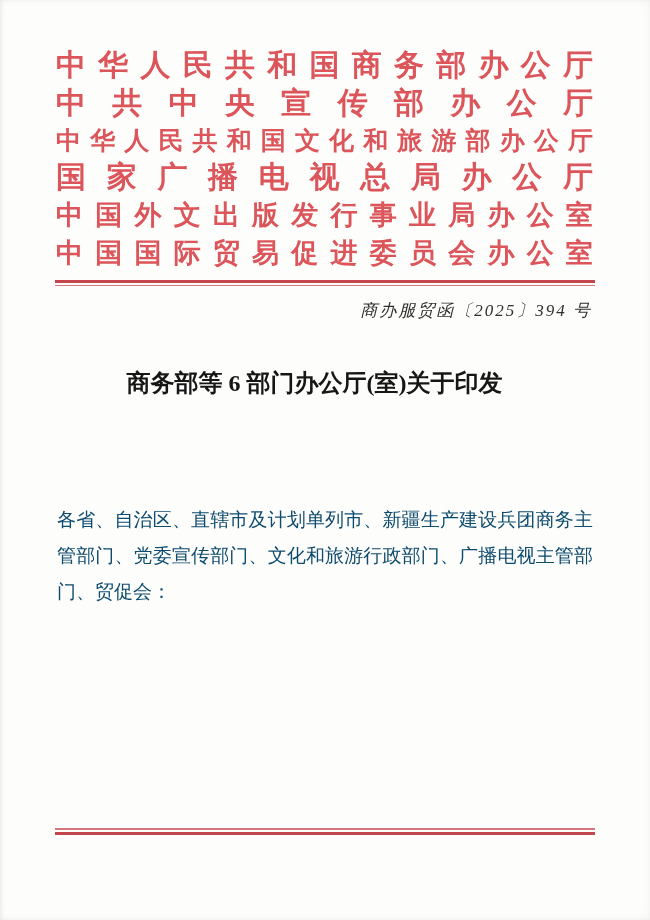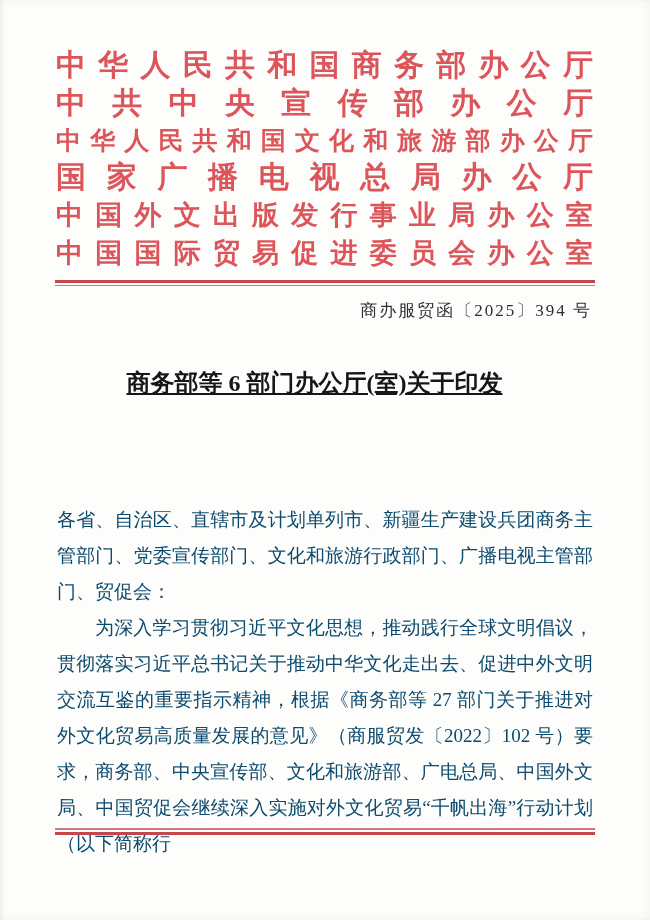--- a/index.html
+++ b/index.html
@@ -59,34 +59,34 @@
   .foot-rule .thick { height: 3.5px; background: #c4454b; margin-top: 2px; }
 
   
   .doc-number {
     position: absolute;
     top: 299px;
     right: 58px;
     font-size: 17px;
     letter-spacing: 2px;
     color: #2f2f2f;
+    font-style: italic;
   }
 
   
   .doc-title {
     position: absolute;
     top: 364px;
     left: 0;
     width: 629px;
     text-align: center;
     font-size: 24px;
     font-weight: bold;
     line-height: 38.5px;
     color: #161616;
-    text-decoration: underline;
   }
 
   
   .doc-body {
     position: absolute;
     top: 502px;
     left: 57px;
     width: 536px;
     font-size: 19px;
     line-height: 36px;
@@ -201,21 +201,20 @@
   </div>
 
   <div class="doc-number">商办服贸函〔2025〕394 号</div>
 
   <div class="doc-title">
     <div>商务部等 6 部门办公厅(室)关于印发</div>
   </div>
 
   <div class="doc-body">
     <p>各省、自治区、直辖市及计划单列市、新疆生产建设兵团商务主管部门、党委宣传部门、文化和旅游行政部门、广播电视主管部门、贸促会：</p>
-    <p class="indent">为深入学习贯彻习近平文化思想，推动践行全球文明倡议，贯彻落实习近平总书记关于推动中华文化走出去、促进中外文明交流互鉴的重要指示精神，根据《商务部等 27 部门关于推进对外文化贸易高质量发展的意见》（商服贸发〔2022〕102 号）要求，商务部、中央宣传部、文化和旅游部、广电总局、中国外文局、中国贸促会继续深入实施对外文化贸易“千帆出海”行动计划（以下简称行</p>
   </div>
 
   <div class="foot-rule">
     <div class="thin"></div>
     <div class="thick"></div>
   </div>
 
 </div>
 
 </body></html>

